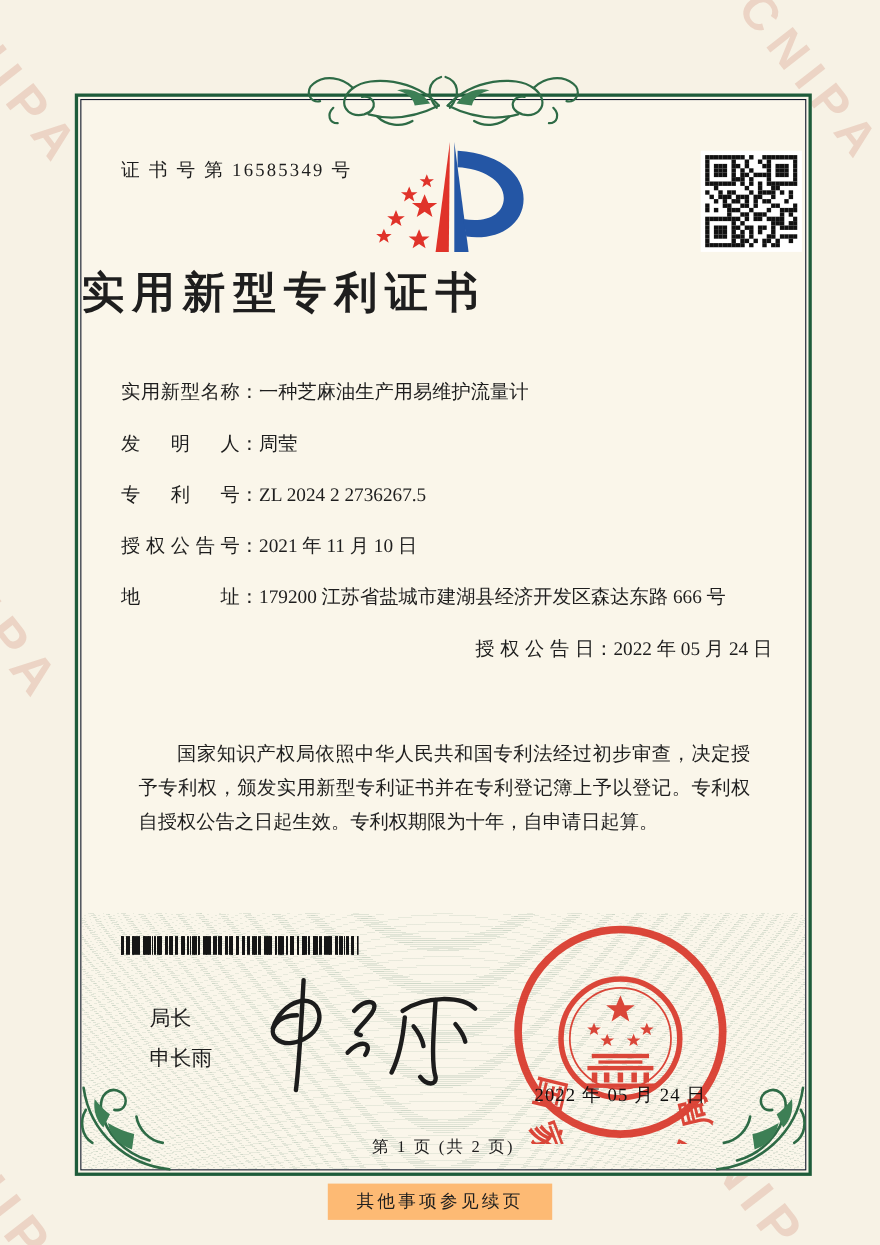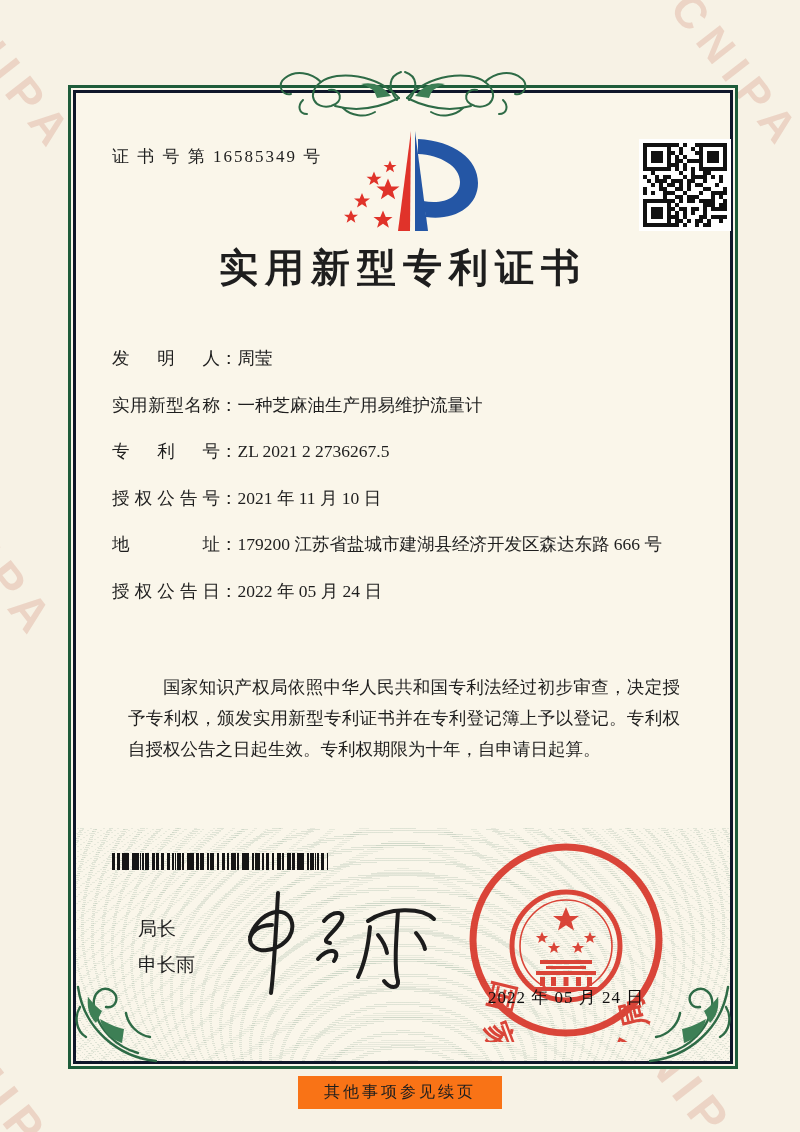--- a/index.html
+++ b/index.html
@@ -12,39 +12,39 @@
   .wm{
     position:absolute;font-family:"Liberation Sans","DejaVu Sans",sans-serif;
     font-weight:bold;color:rgba(214,156,134,0.34);letter-spacing:10px;
     transform:rotate(52deg);transform-origin:left top;pointer-events:none;z-index:0;
   }
   
   .frame{
     position:absolute;left:68px;top:85px;width:664px;height:978px;
     border:3px solid #1e5c3a;background:#faf6ea;z-index:1;
   }
-  .frame-inner{position:absolute;inset:2px;border:3px solid #0f172a;}
+  .frame-inner{position:absolute;inset:2px;border:1px solid #0f172a;}
   .waves{
     position:absolute;left:0;right:0;bottom:0;height:233px;
     background:
       repeating-radial-gradient(100% 75% at 50% 140%, rgba(118,152,130,.20) 0 1px, transparent 1px 7px),
       repeating-radial-gradient(110% 80% at 50% -45%, rgba(118,152,130,.14) 0 1px, transparent 1px 8px);
   }
   .cert-number{position:absolute;left:36px;top:52px;font-size:17px;letter-spacing:2px;}
   .logo{position:absolute;left:262px;top:34px;width:150px;height:110px;}
   .qr-box{position:absolute;left:563px;top:46px;width:92px;height:92px;background:#fff;}
   .qr-box svg{position:absolute;left:4px;top:4px;}
   .title{
-    position:absolute;left:0;right:0;top:148px;text-align:center;
+    position:absolute;left:0;right:0;top:148px;text-align:left;
     font-size:39px;font-weight:bold;letter-spacing:7px;
   }
   .fields{position:absolute;left:36px;right:30px;top:252px;font-size:17.5px;}
   .frow{margin-bottom:20.5px;line-height:26px;white-space:nowrap;}
   .flabel{display:inline-block;width:108px;text-align:justify;text-align-last:justify;vertical-align:top;}
-  .grant-row{display:flex;gap:36px;}
+  .grant-row{display:flex;gap:36px;justify-content:flex-end;}
   .paras{position:absolute;left:36px;right:34px;top:563px;font-size:17.5px;line-height:31px;text-align:justify;}
   .paras p{margin:16px;text-indent:2em;}
   .barcode{
     position:absolute;left:36px;top:760px;width:216px;height:17px;
     background-image:
       repeating-linear-gradient(90deg,#151515 0 2px,transparent 2px 5px),
       repeating-linear-gradient(90deg,#151515 0 1px,transparent 1px 7px),
       repeating-linear-gradient(90deg,#151515 0 3px,transparent 3px 11px);
   }
   .director{
@@ -57,21 +57,21 @@
     position:absolute;left:380px;top:893px;width:220px;text-align:center;
     font-size:17px;color:#101010;letter-spacing:1px;z-index:3;
   }
   .page-footer{position:absolute;left:0;right:0;top:942px;text-align:center;font-size:15px;letter-spacing:2px;}
   .top-dragons{position:absolute;left:50%;top:-31px;transform:translateX(-50%);width:260px;height:64px;}
   .corner-orn{position:absolute;bottom:-8px;width:96px;height:96px;}
   .corner-orn.left{left:-8px;}
   .corner-orn.right{right:-8px;transform:scaleX(-1);}
   .cont-note{
     position:absolute;left:50%;top:1076px;transform:translateX(-50%);
-    background:#f97316;padding:6px 26px;font-size:16px;letter-spacing:3px;z-index:2;
+    background:#fdba74;padding:6px 26px;font-size:16px;letter-spacing:3px;z-index:2;
   }
 </style>
 </head>
 <body>
 
 <div class="wm" style="left:-30px;top:-20px;font-size:46px;">CNIPA</div>
 <div class="wm" style="left:700px;top:-16px;font-size:44px;">CNIPA</div>
 <div class="wm" style="left:480px;top:318px;font-size:48px;">CNIPA</div>
 <div class="wm" style="left:-52px;top:462px;font-size:48px;">CNIPA</div>
 <div class="wm" style="left:170px;top:600px;font-size:66px;color:rgba(214,156,134,0.22);">CNIPA</div>
@@ -380,27 +380,27 @@
           <rect x="52" y="80" width="4" height="4" fill="#111"></rect>
           <rect x="60" y="80" width="4" height="4" fill="#111"></rect>
           <rect x="64" y="80" width="4" height="4" fill="#111"></rect>
         </svg>
     </div>
 
     <div class="title">实用新型专利证书</div>
 
     <div class="fields">
       <div class="frow">
+        <span class="flabel">实用新型名称</span><span>：</span><span>一种芝麻油生产用易维护流量计</span>
+      </div>
+      <div class="frow">
         <span class="flabel">发明人</span><span>：</span><span>周莹</span>
       </div>
       <div class="frow">
-        <span class="flabel">实用新型名称</span><span>：</span><span>一种芝麻油生产用易维护流量计</span>
-      </div>
-      <div class="frow">
-        <span class="flabel">专利号</span><span>：</span><span>ZL 2021 2 2736267.5</span>
+        <span class="flabel">专利号</span><span>：</span><span>ZL 2024 2 2736267.5</span>
       </div>
       <div class="frow">
         <span class="flabel">授权公告号</span><span>：</span><span>2021 年 11 月 10 日</span>
       </div>
       <div class="frow">
         <span class="flabel">地址</span><span>：</span><span>179200 江苏省盐城市建湖县经济开发区森达东路 666 号</span>
       </div>
       <div class="frow grant-row">
         <span><span class="flabel">授权公告日</span><span>：</span><span>2022 年 05 月 24 日</span></span>
       </div>
@@ -455,16 +455,17 @@
           <rect x="-15" y="31" width="5" height="9"></rect>
           <rect x="-2.5" y="31" width="5" height="9"></rect>
           <rect x="10" y="31" width="5" height="9"></rect>
           <rect x="21" y="31" width="5" height="9"></rect>
           <rect x="-33" y="41" width="66" height="4"></rect>
         </g>
       </g>
     </svg>
     <div class="seal-date">2022 年 05 月 24 日</div>
 
+    <div class="page-footer">第 1 页 (共 2 页)</div>
   </div>
 </div>
 
 <div class="cont-note">其他事项参见续页</div>
 
 </body></html>

